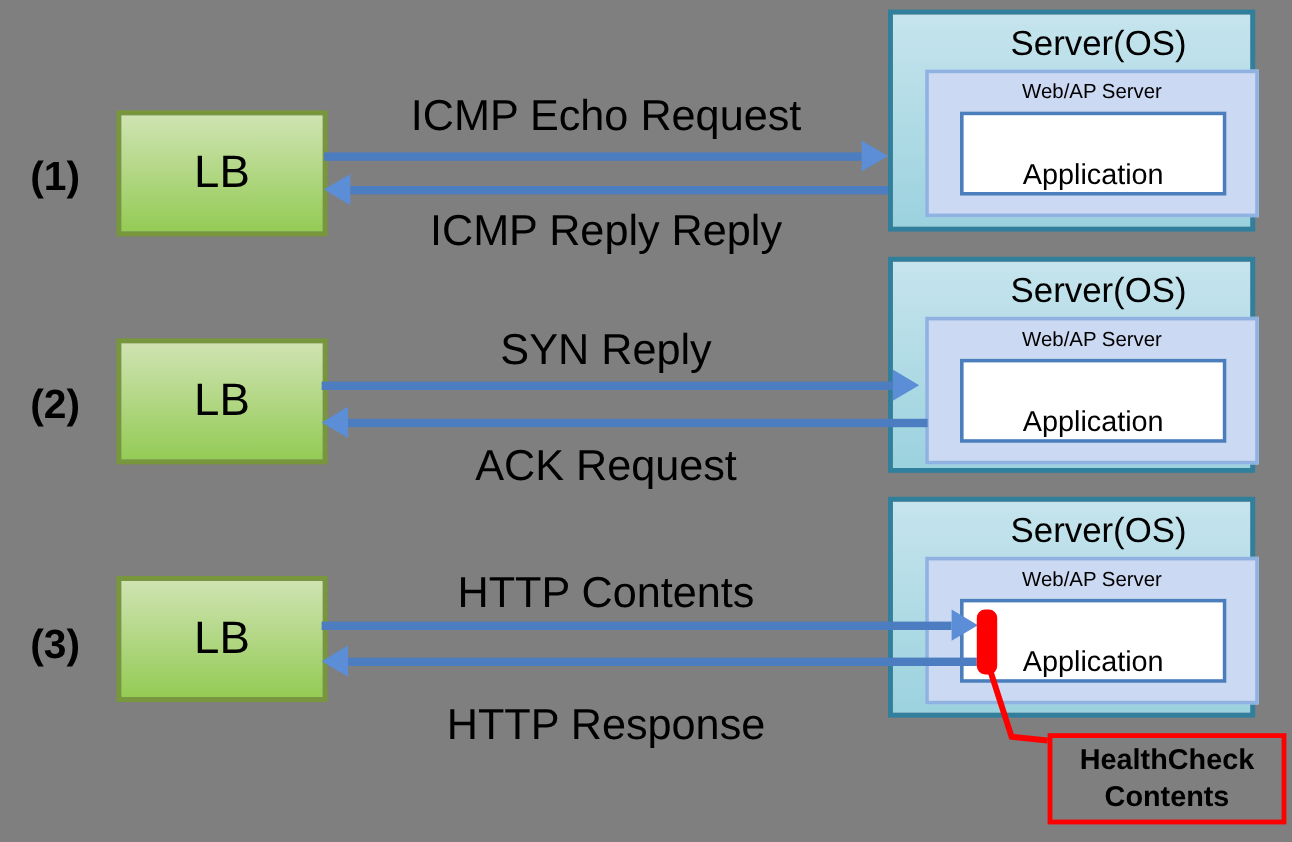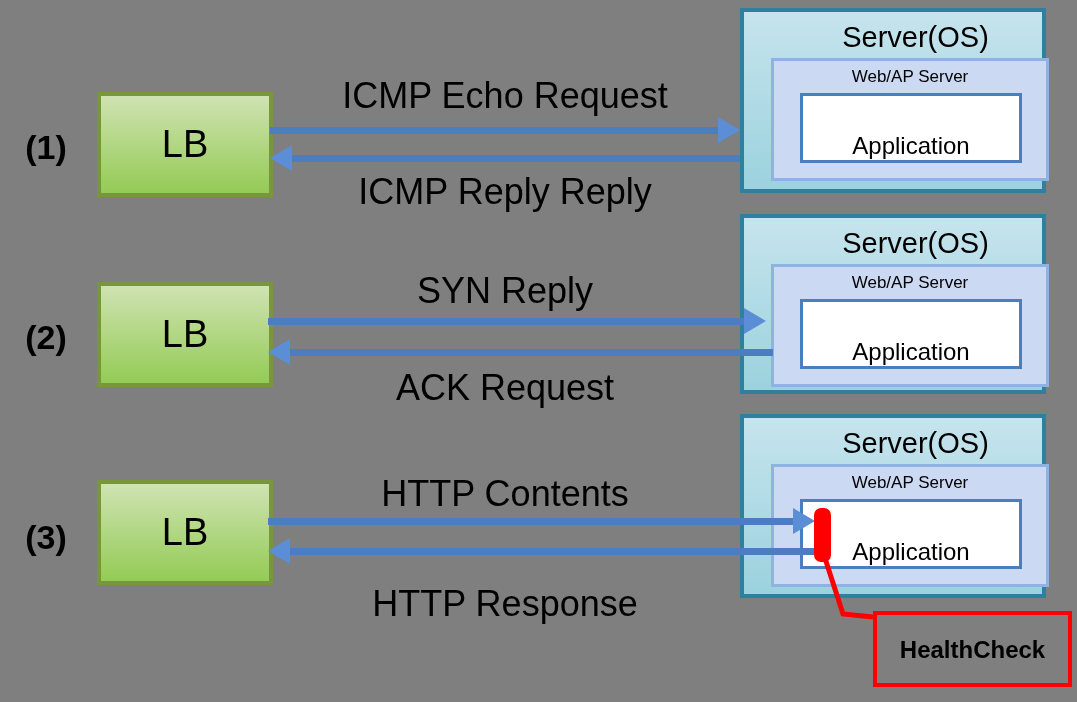--- a/index.html
+++ b/index.html
@@ -154,15 +154,16 @@
       <div class="line"></div>
     </div>
   </div>
 
   <div class="abs probe-marker"></div>
   <svg id="connector" class="abs" viewBox="0 0 1077 702" xmlns="http://www.w3.org/2000/svg">
     <polyline points="823,552 843,614 873,617" fill="none" stroke="#fe0000" stroke-width="5"></polyline>
   </svg>
   <div class="abs hc-box">
     <span>HealthCheck</span>
+    <span>Contents</span>
   </div>
 
 </div>
 
 </body></html>

